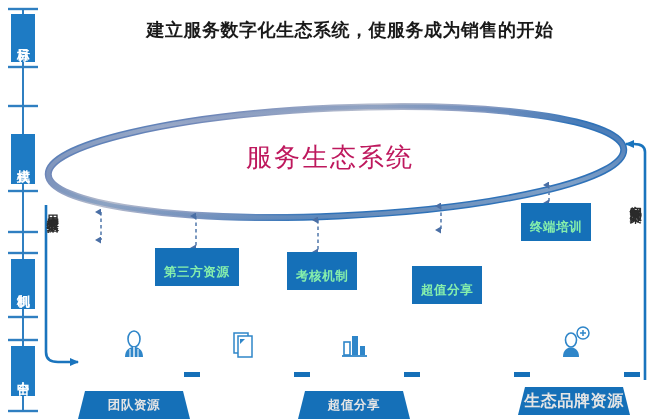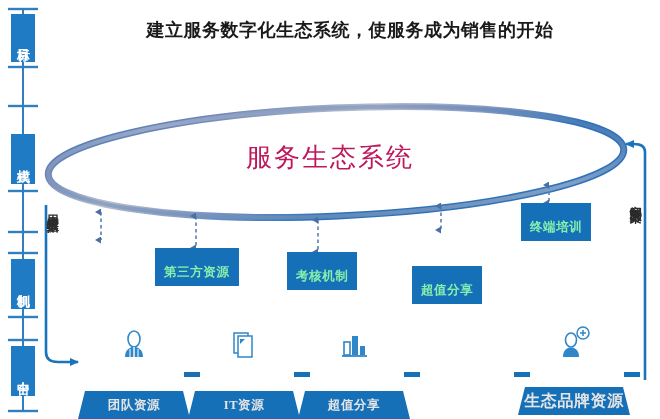--- a/index.html
+++ b/index.html
@@ -273,23 +273,20 @@
   </div>
 
   <div class="res-item" style="left:188px; top:328px;">
     <div class="res-icon">
       <svg width="24" height="28" viewBox="0 0 24 28">
         <rect x="2" y="3" width="14" height="20" fill="none" stroke="#2f86c9" stroke-width="1.5"></rect>
         <path d="M6,6 L20,6 L20,27 L6,27 Z" fill="#ffffff" stroke="#2f86c9" stroke-width="1.5"></path>
         <path d="M8,9 L13,9 L8,14 Z" fill="#2f86c9"></path>
       </svg>
     </div>
-    <div class="res-chip">
-      <span>IT资源</span>
-    </div>
   </div>
 
   <div class="res-item" style="left:298px; top:328px;">
     <div class="res-icon">
       <svg width="28" height="28" viewBox="0 0 28 28">
         <rect x="4" y="12" width="6" height="13" fill="none" stroke="#2f86c9" stroke-width="1.6"></rect>
         <rect x="12" y="6" width="6" height="19" fill="#2f86c9"></rect>
         <rect x="20" y="16" width="5" height="9" fill="#2f86c9"></rect>
         <line x1="2" y1="26" x2="27" y2="26" stroke="#2f86c9" stroke-width="1.8"></line>
       </svg>

